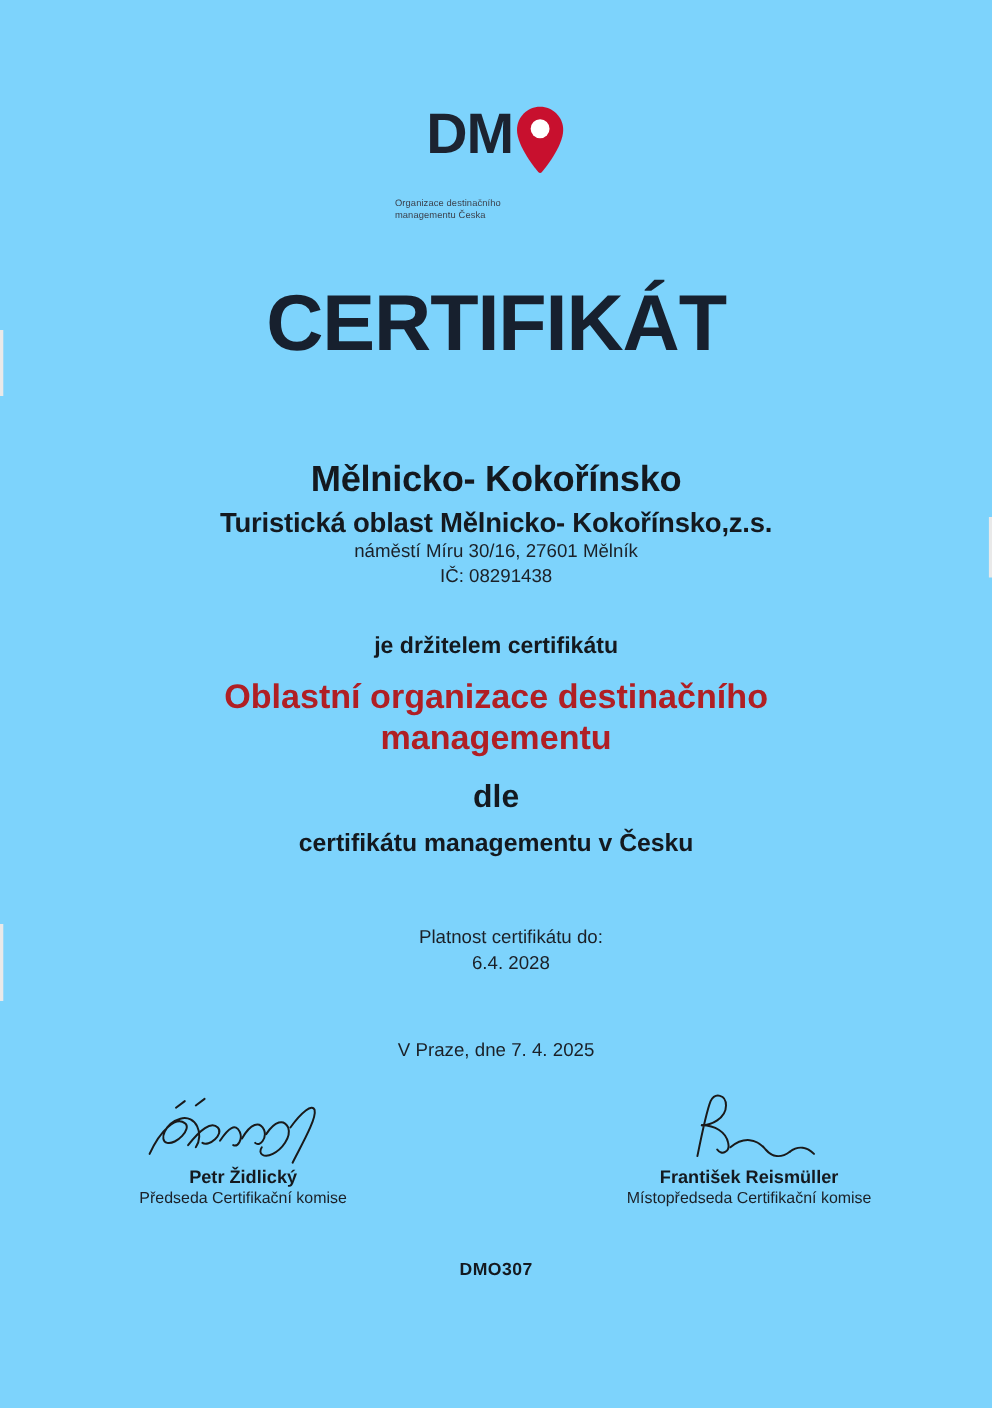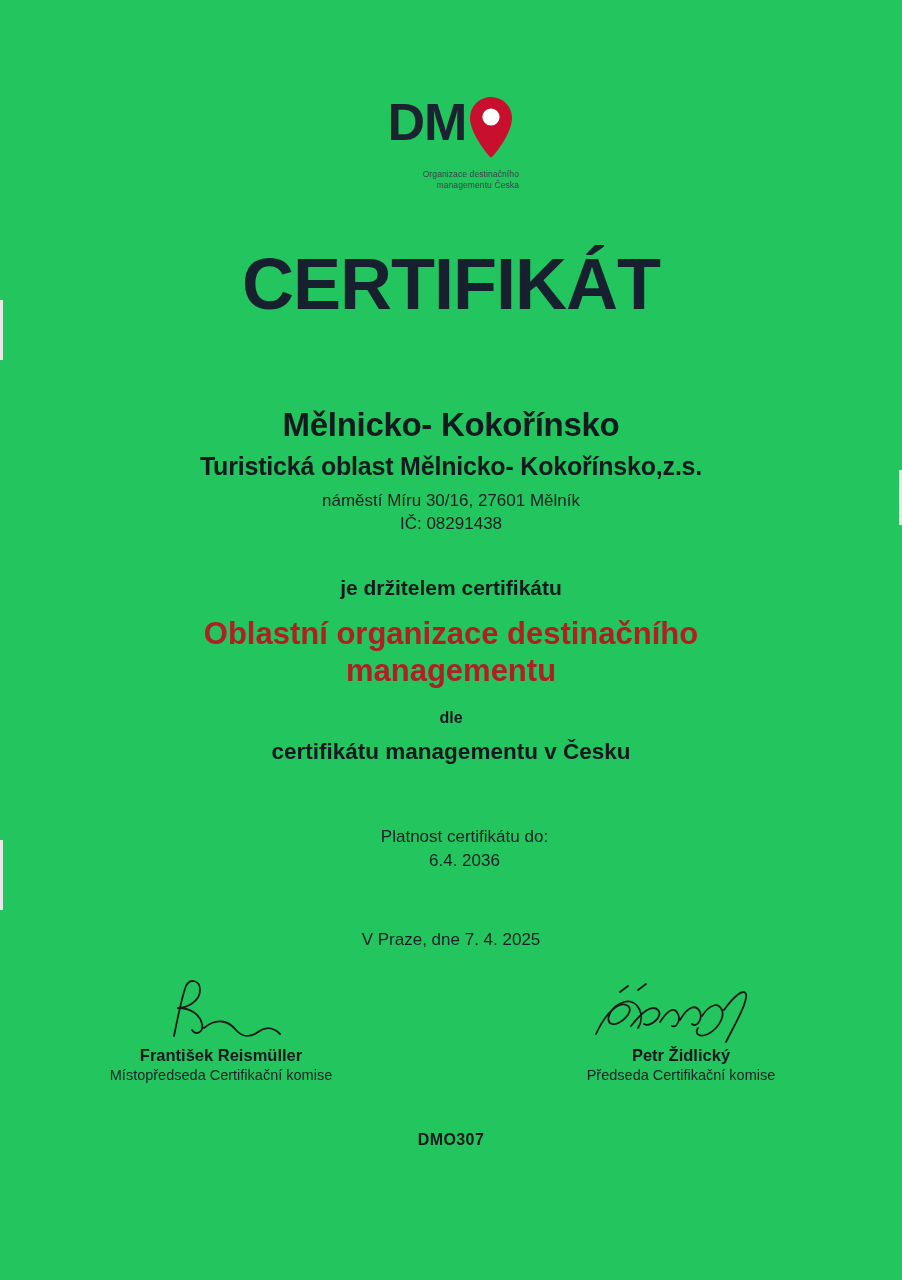--- a/index.html
+++ b/index.html
@@ -12,21 +12,21 @@
     height: 1280px;
     position: relative;
     font-family: "Liberation Sans", sans-serif;
     color: #111418;
     overflow: hidden;
   }
 
   .page {
     position: absolute;
     inset: 0;
-    background: #22c55e;
+    background: #7dd3fc;
     display: flex;
     flex-direction: column;
     align-items: center;
   }
 
   
   .logo-block {
     margin-top: 96px;
     display: flex;
     flex-direction: column;
@@ -47,25 +47,25 @@
     font-family: "Liberation Sans", sans-serif;
   }
   .logo-pin {
     position: relative;
     width: 46px;
     height: 62px;
     margin-left: 2px;
   }
   .logo-pin svg { display: block; }
   .logo-sub {
-    margin-top: 11px;
+    margin-top: 21px;
     font-size: 8.5px;
     line-height: 1.25;
     color: #3a3f4a;
-    text-align: right;
+    text-align: left;
     letter-spacing: 0.1px;
     width: 160px;
     margin-left: -24px;
   }
 
   
   .cert-title {
     margin-top: 58px;
     font-size: 72px;
     font-weight: bold;
@@ -88,21 +88,20 @@
     letter-spacing: -0.3px;
   }
   .holder-legal {
     margin-top: 8px;
     font-size: 25px;
     font-weight: bold;
     color: #14191f;
     letter-spacing: -0.2px;
   }
   .holder-address {
-    margin-top: 10px;
     font-size: 17px;
     color: #1b2027;
   }
   .holder-ico {
     margin-top: 3px;
     font-size: 17px;
     color: #1b2027;
   }
 
   
@@ -117,21 +116,21 @@
     margin-top: 16px;
     font-size: 31px;
     font-weight: bold;
     color: #b01f24;
     text-align: center;
     line-height: 1.18;
     width: 720px;
   }
   .per {
     margin-top: 20px;
-    font-size: 16px;
+    font-size: 29px;
     font-weight: bold;
     text-align: center;
     color: #14191f;
   }
   .scheme {
     margin-top: 10px;
     font-size: 22.5px;
     font-weight: bold;
     text-align: center;
     line-height: 1.3;
@@ -242,58 +241,58 @@
     <div>Oblastní organizace destinačního</div>
     <div>managementu</div>
   </div>
   <div class="per">dle</div>
   <div class="scheme">
     <div>certifikátu managementu v Česku</div>
   </div>
 
   <div class="validity">
     <div>Platnost certifikátu do:</div>
-    <div>6.4. 2036</div>
+    <div>6.4. 2028</div>
   </div>
 
   <div class="placedate">V Praze, dne 7. 4. 2025</div>
 
   <div class="signatures">
-
-    <div class="sig">
-      <div class="sig-mark">
-        <svg width="210" height="74" viewBox="0 0 210 74" xmlns="http://www.w3.org/2000/svg" aria-hidden="true">
-          <g fill="none" stroke="#1a1a1a" stroke-width="1.8" stroke-linecap="round">
-            <path d="M58 60 C62 40, 66 20, 70 10 C74 2, 84 4, 84 14 C84 26, 70 32, 62 32"></path>
-            <path d="M62 32 C74 32, 84 38, 86 48 C88 56, 80 60, 76 54"></path>
-            <path d="M88 52 C100 42, 112 44, 120 54 C126 61, 134 62, 142 56"></path>
-            <path d="M142 56 C150 50, 158 52, 164 58"></path>
-          </g>
-        </svg>
-      </div>
-      <div class="sig-name">František Reismüller</div>
-      <div class="sig-role">Místopředseda Certifikační komise</div>
-    </div>
 
     <div class="sig">
       <div class="sig-mark">
         <svg width="210" height="74" viewBox="0 0 210 74" xmlns="http://www.w3.org/2000/svg" aria-hidden="true">
           <g fill="none" stroke="#1a1a1a" stroke-width="1.8" stroke-linecap="round">
             <path d="M20 58 C30 36, 44 24, 52 30 C59 35, 44 50, 36 48 C28 46, 34 30, 48 26 C62 22, 70 40, 62 52"></path>
             <path d="M55 50 C66 36, 76 28, 82 34 C88 40, 74 52, 68 48"></path>
             <path d="M84 46 C92 34, 98 30, 102 38 C105 45, 100 52, 96 50"></path>
             <path d="M104 44 C112 30, 120 28, 124 36 C127 44, 120 52, 116 48"></path>
             <path d="M126 40 C134 28, 142 26, 146 34 C149 43, 140 54, 132 58 C124 62, 118 58, 122 52"></path>
             <path d="M148 34 C158 20, 168 12, 170 18 C172 26, 158 50, 150 66"></path>
             <path d="M44 16 L52 10"></path>
             <path d="M62 14 L70 8"></path>
           </g>
         </svg>
       </div>
       <div class="sig-name">Petr Židlický</div>
       <div class="sig-role">Předseda Certifikační komise</div>
     </div>
 
+    <div class="sig">
+      <div class="sig-mark">
+        <svg width="210" height="74" viewBox="0 0 210 74" xmlns="http://www.w3.org/2000/svg" aria-hidden="true">
+          <g fill="none" stroke="#1a1a1a" stroke-width="1.8" stroke-linecap="round">
+            <path d="M58 60 C62 40, 66 20, 70 10 C74 2, 84 4, 84 14 C84 26, 70 32, 62 32"></path>
+            <path d="M62 32 C74 32, 84 38, 86 48 C88 56, 80 60, 76 54"></path>
+            <path d="M88 52 C100 42, 112 44, 120 54 C126 61, 134 62, 142 56"></path>
+            <path d="M142 56 C150 50, 158 52, 164 58"></path>
+          </g>
+        </svg>
+      </div>
+      <div class="sig-name">František Reismüller</div>
+      <div class="sig-role">Místopředseda Certifikační komise</div>
+    </div>
+
   </div>
 
   <div class="doc-code">DMO307</div>
 
 </div>
 
 </body></html>

